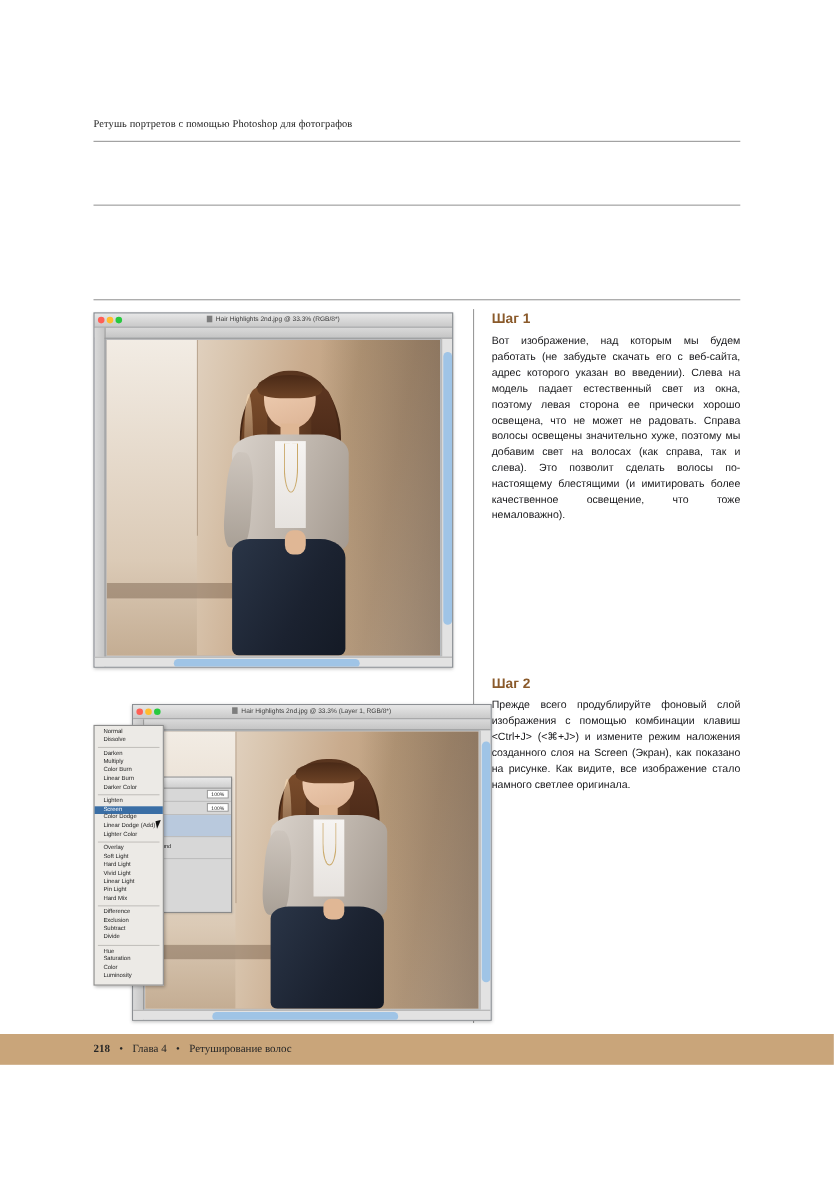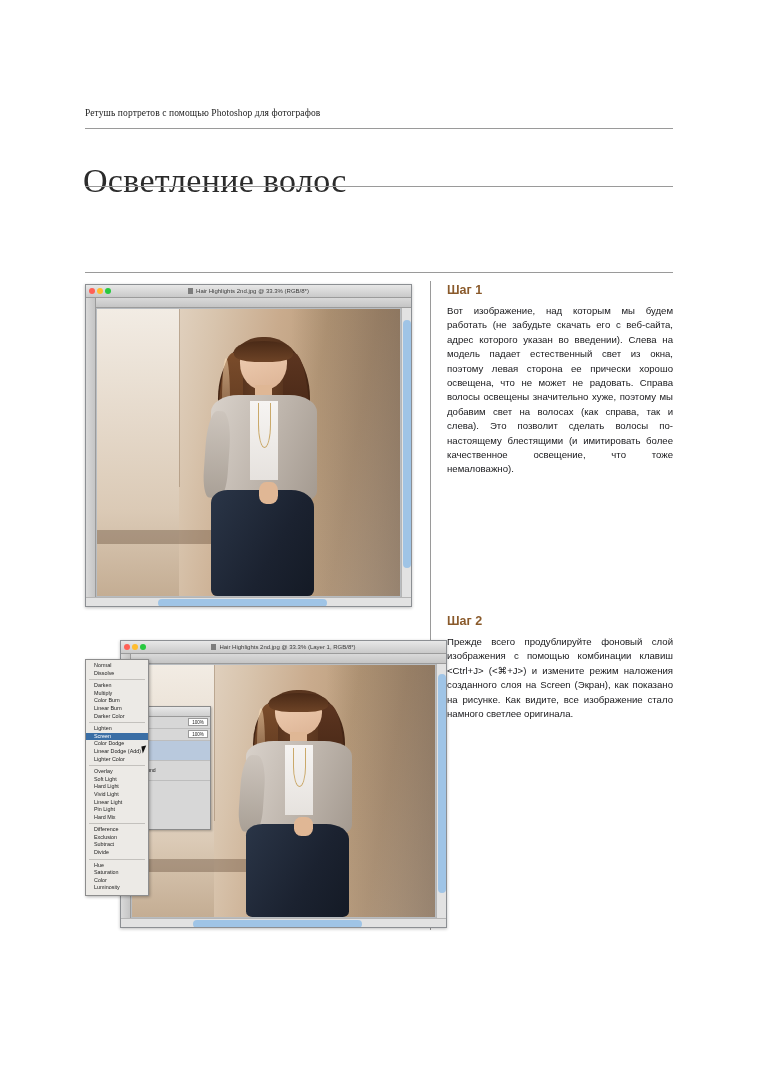--- a/index.html
+++ b/index.html
@@ -315,21 +315,20 @@
   .dotsep { margin:0 6px; }
 </style>
 </head>
 <body>
 
 <div class="page">
 
   <div class="running-head">Ретушь портретов с помощью Photoshop для фотографов</div>
   <div class="rule-top"></div>
 
-  <h1 class="page-title">Осветление волос</h1>
   <div class="rule-under-title"></div>
 
 
   <div class="rule-mid"></div>
   <div class="vrule"></div>
 
   <div class="shot" id="shot1">
     <div class="titlebar">
       <span class="tb-dots">
         <i class="dot-r"></i>
@@ -482,14 +481,23 @@
     <div class="mi">Color</div>
     <div class="mi">Luminosity</div>
     <div class="blend-cursor"></div>
   </div>
 
   <div class="step" id="step2">
     <div class="step-title">Шаг 2</div>
     <div class="step-body">Прежде всего продублируйте фоновый слой изображения с помощью комбинации клавиш &lt;Ctrl+J&gt; (&lt;⌘+J&gt;) и измените режим наложения созданного слоя на Screen (Экран), как показано на рисунке. Как видите, все изображение стало намного светлее оригинала.</div>
   </div>
 
+  <div class="footer-band">
+    <div class="inner">
+      <span class="pno">218</span>
+      <span class="dotsep">•</span>
+      <span>Глава 4</span>
+      <span class="dotsep">•</span>
+      <span>Ретуширование волос</span>
+    </div>
+  </div>
 
 </div>
 
 </body></html>

